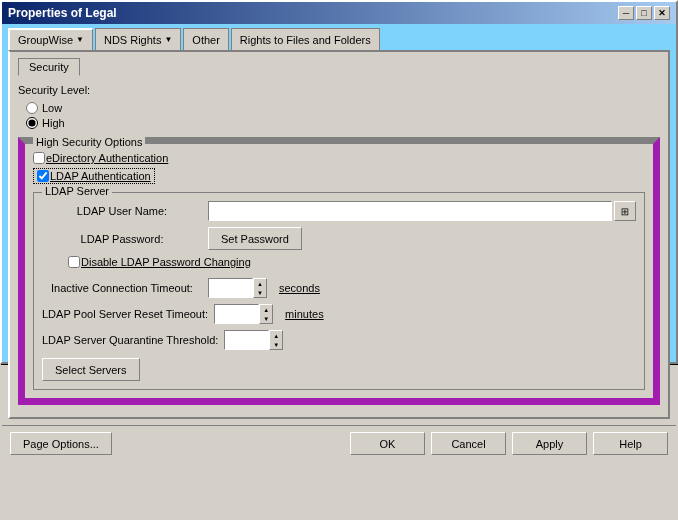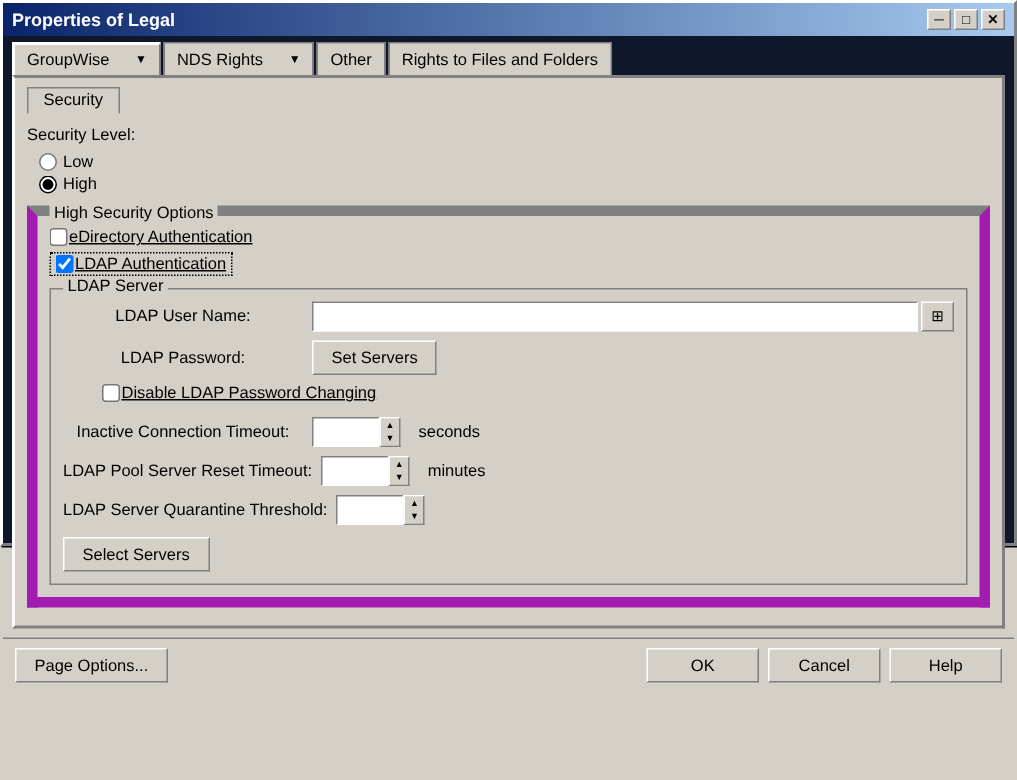--- a/index.html
+++ b/index.html
@@ -8,21 +8,21 @@
       font-size: 11px;
       background: #d4d0c8;
       width: 678px;
       height: 520px;
       overflow: hidden;
     }
 
     .window {
       width: 678px;
       height: 364px;
-      background: #0f172a;
+      background: #7dd3fc;
       border: 2px solid #ffffff;
       border-right-color: #808080;
       border-bottom-color: #808080;
       box-shadow: 1px 1px 0 #000;
       display: flex;
       flex-direction: column;
     }
 
     .title-bar {
       background: linear-gradient(to right, #0a246a, #a6caf0);
@@ -76,21 +76,21 @@
     .tab {
       background: #d4d0c8;
       border: 1px solid #808080;
       border-bottom: none;
       padding: 3px 8px;
       cursor: pointer;
       font-size: 11px;
       position: relative;
       display: flex;
       align-items: center;
-      gap: 17px;
+      gap: 3px;
       height: 22px;
       margin-right: 2px;
     }
 
     .tab.active {
       background: #d4d0c8;
       border-top: 2px solid #fff;
       border-left: 2px solid #fff;
       border-right: 1px solid #808080;
       padding-bottom: 4px;
@@ -309,20 +309,21 @@
       display: flex;
       align-items: center;
       justify-content: center;
       padding: 0;
       line-height: 1;
     }
 
     .unit-label {
       margin-left: 6px;
       font-size: 11px;
+      text-decoration: underline;
     }
 
     .select-servers-row {
       display: flex;
       justify-content: flex-start;
       margin-top: 8px;
     }
 
     .bottom-bar {
       display: flex;
@@ -415,21 +416,21 @@
           <div class="form-row">
             <span class="form-label">LDAP User Name:</span>
             <div class="input-with-btn">
               <input type="text" class="form-input" style="width: 200px;" value="">
               <button class="small-btn">⊞</button>
             </div>
           </div>
 
           <div class="form-row">
             <span class="form-label">LDAP Password:</span>
-            <button class="win-button">Set Servers</button>
+            <button class="win-button">Set Password</button>
           </div>
 
           <div class="form-row">
             <div style="min-width:20px;"></div>
             <div class="checkbox-item">
               <input type="checkbox" class="checkbox-input" style="">
               <span>Disable LDAP Password Changing</span>
             </div>
           </div>
 
@@ -476,16 +477,17 @@
       </div>
 
     </div>
   </div>
 
   <div class="bottom-bar">
     <button class="win-button">Page Options...</button>
     <div class="bottom-buttons">
       <button class="win-button">OK</button>
       <button class="win-button">Cancel</button>
+      <button class="win-button">Apply</button>
       <button class="win-button">Help</button>
     </div>
   </div>
 </div>
 
 </body></html>

